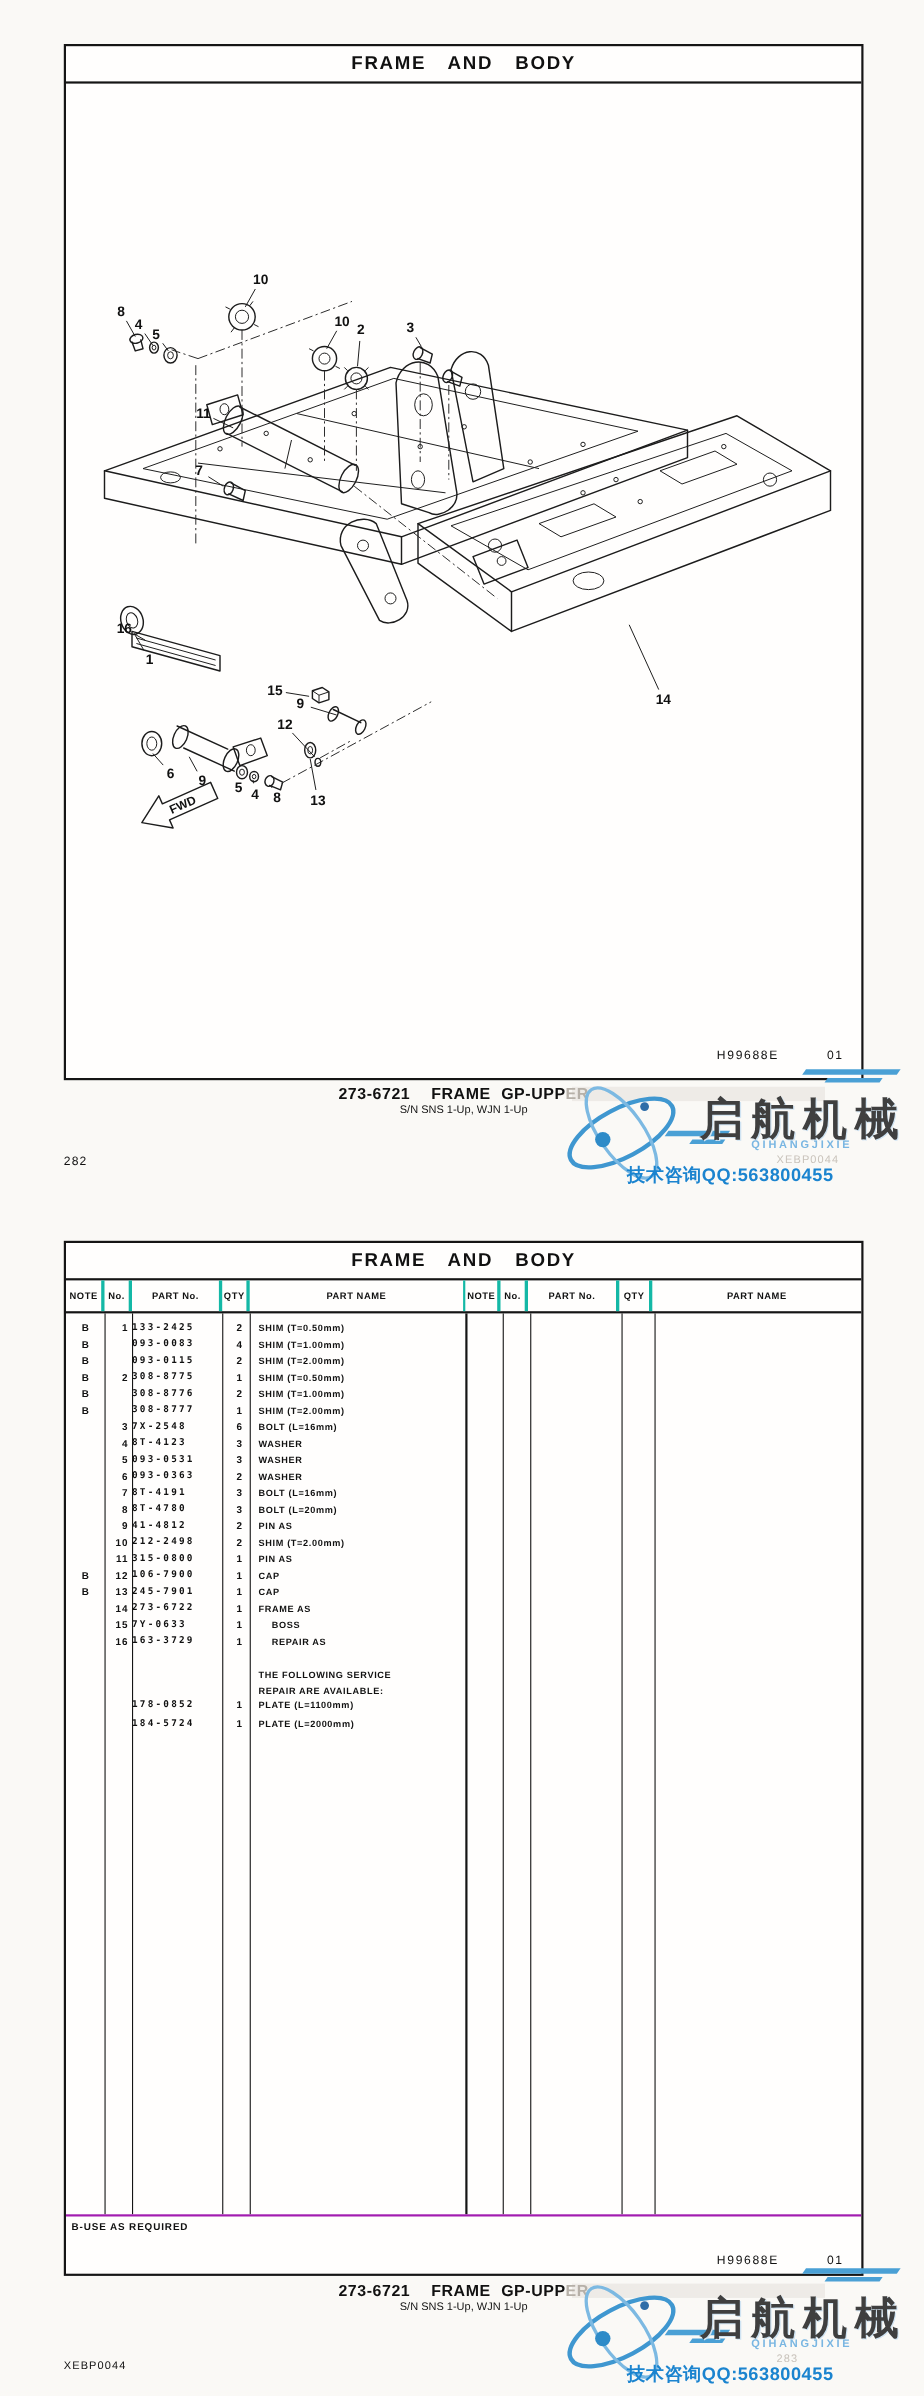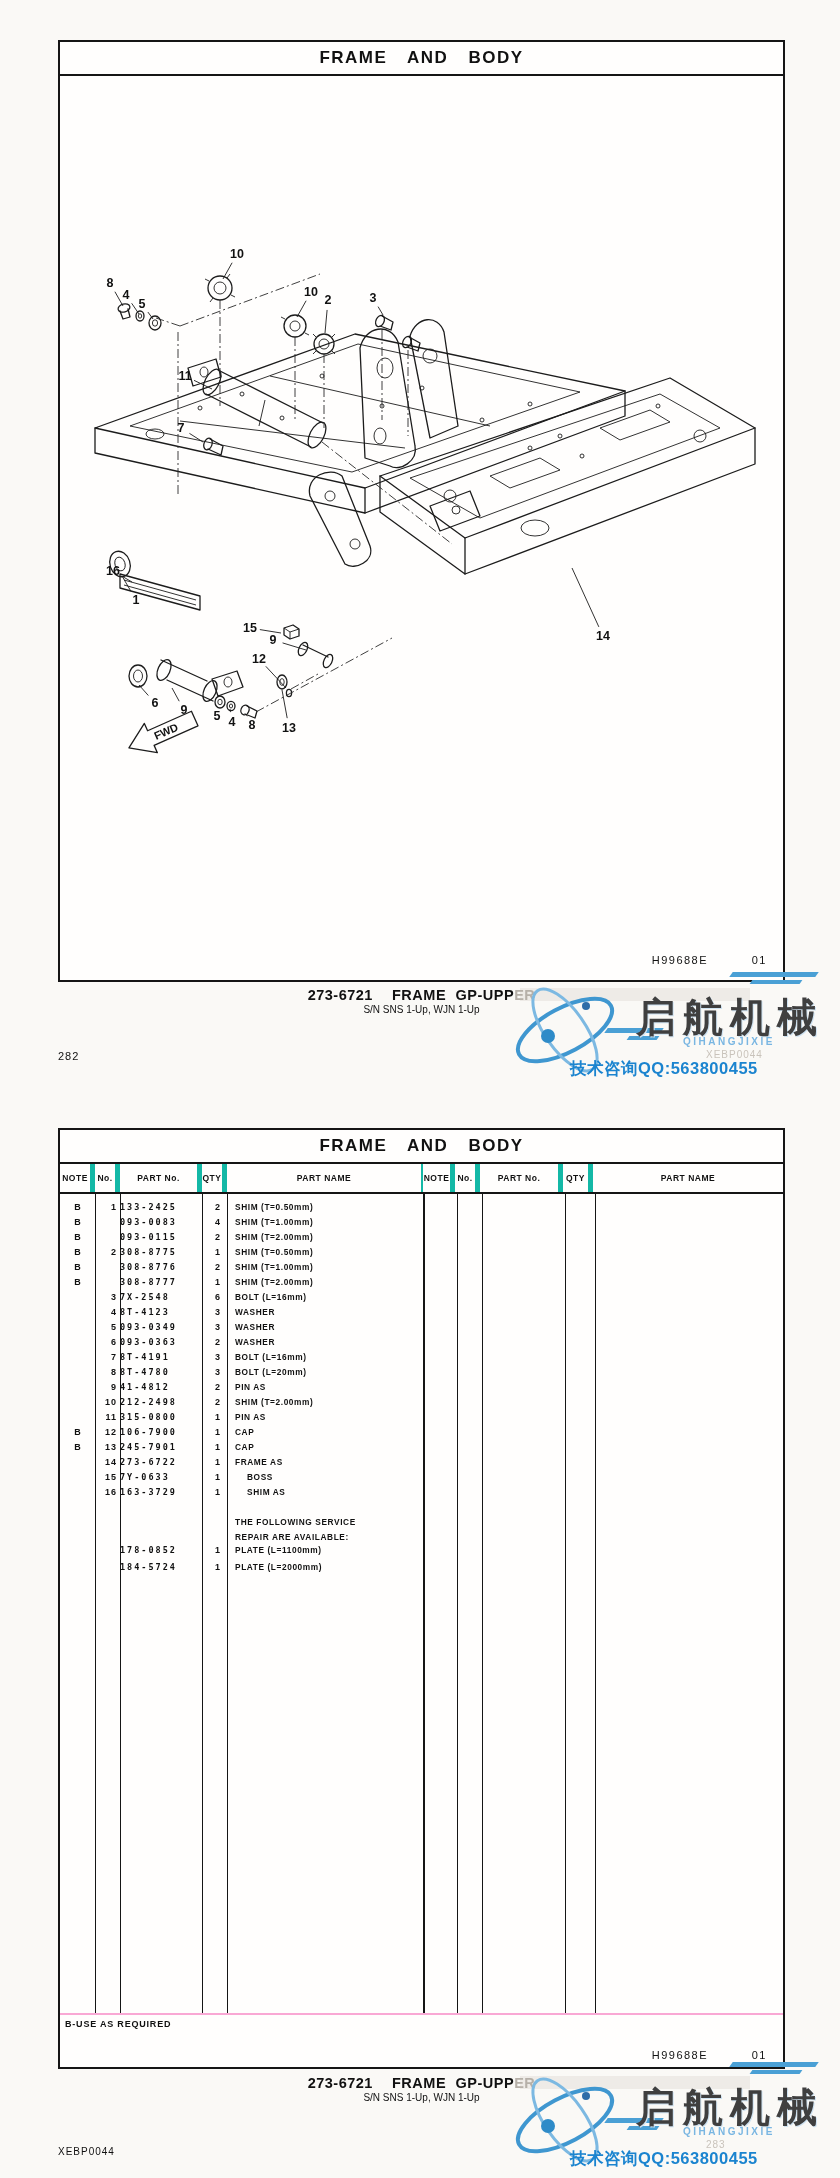--- a/index.html
+++ b/index.html
@@ -28,34 +28,34 @@
   #caption1{top:986px;} #caption2{top:2074px;}
   .cap-main{font-size:14.5px;font-weight:700;letter-spacing:.5px;word-spacing:5px;}
   .cap-faded{color:#b6b0a8;}
   .cap-sub{font-size:10px;font-weight:400;}
   .cap-strip{position:absolute;width:230px;height:13px;background:#e3e0da;opacity:.55;z-index:-1;}
   .pageno{position:absolute;font-size:11px;letter-spacing:1px;}
   #pageno1{left:58px;top:1050px;}
   #code2{left:58px;top:2146px;font-size:10px;}
   
   .thead{display:flex;height:28px;border-bottom:2px solid #151515;flex:none;}
-  .th{display:flex;align-items:center;justify-content:center;font-size:8.5px;font-weight:700;letter-spacing:.5px;border-right:5px solid #14b8a6;box-sizing:border-box;}
+  .th{display:flex;align-items:center;justify-content:center;font-size:8.5px;font-weight:700;letter-spacing:.5px;border-right:3px solid #14b8a6;box-sizing:border-box;}
   .th:last-child{border-right:none;}
   .tbody{position:relative;flex:1;}
   .vline{position:absolute;top:0;bottom:0;width:1px;background:#151515;}
   .vsep{width:2px;}
   .trow{position:absolute;left:0;width:364px;height:15px;line-height:15px;font-size:9px;}
   .cl{position:absolute;top:0;height:15px;white-space:pre;font-weight:600;}
   .cl-note{left:0;width:35px;text-align:center;}
   .cl-no{left:35px;width:22px;text-align:right;letter-spacing:1px;}
   .cl-part{left:60px;width:82px;text-align:left;letter-spacing:2px;font-family:"DejaVu Sans Mono",monospace;font-size:8.5px;}
   .cl-qty{left:142px;width:19px;text-align:right;letter-spacing:1px;}
   .cl-name{left:167px;width:189px;text-align:left;padding-left:8px;letter-spacing:.6px;font-size:8.3px;}
   .cl-name.ind{padding-left:20px;}
-  .tnote{border-top:2px solid #f9a8d4;height:52px;position:relative;flex:none;font-size:9px;}
+  .tnote{border-top:2px solid #a21caf;height:52px;position:relative;flex:none;font-size:9px;}
   .tnote-text{position:absolute;left:5px;top:4px;letter-spacing:.8px;font-weight:600;}
   .tnote-ref{position:absolute;right:16px;bottom:6px;font-size:11px;letter-spacing:1.5px;word-spacing:10px;}
   
   .wm{position:absolute;width:345px;height:118px;pointer-events:none;z-index:5;}
   #wm1{left:478px;top:970px;} #wm2{left:478px;top:2060px;}
   .wm-logo{position:absolute;left:22px;top:6px;width:130px;height:108px;}
   .wm-brand{position:absolute;left:158px;top:20px;font-size:40px;font-weight:700;color:#3f3f3f;letter-spacing:7px;white-space:nowrap;text-shadow:1px 1px 0 #cfe3f2;}
   .wm-latin{position:absolute;left:205px;top:66px;font-size:10px;font-weight:700;color:#79b6e2;letter-spacing:2.5px;}
   .wm-faint{position:absolute;left:228px;top:79px;font-size:10px;color:#c9c3bb;letter-spacing:1px;}
   .wm-contact{position:absolute;left:92px;top:88px;font-size:16.5px;font-weight:700;color:#1b84cf;letter-spacing:.5px;white-space:nowrap;}
@@ -368,21 +368,21 @@
         <div class="trow" style="top: 111px;">
           <span class="cl cl-note"></span>
           <span class="cl cl-no">4</span>
           <span class="cl cl-part">8T-4123</span>
           <span class="cl cl-qty">3</span>
           <span class="cl cl-name">WASHER</span>
         </div>
         <div class="trow" style="top: 126px;">
           <span class="cl cl-note"></span>
           <span class="cl cl-no">5</span>
-          <span class="cl cl-part">093-0349</span>
+          <span class="cl cl-part">093-0531</span>
           <span class="cl cl-qty">3</span>
           <span class="cl cl-name">WASHER</span>
         </div>
         <div class="trow" style="top: 141px;">
           <span class="cl cl-note"></span>
           <span class="cl cl-no">6</span>
           <span class="cl cl-part">093-0363</span>
           <span class="cl cl-qty">2</span>
           <span class="cl cl-name">WASHER</span>
         </div>
@@ -447,21 +447,21 @@
           <span class="cl cl-no">15</span>
           <span class="cl cl-part">7Y-0633</span>
           <span class="cl cl-qty">1</span>
           <span class="cl cl-name ind">BOSS</span>
         </div>
         <div class="trow" style="top: 291px;">
           <span class="cl cl-note"></span>
           <span class="cl cl-no">16</span>
           <span class="cl cl-part">163-3729</span>
           <span class="cl cl-qty">1</span>
-          <span class="cl cl-name ind">SHIM AS</span>
+          <span class="cl cl-name ind">REPAIR AS</span>
         </div>
         <div class="trow" style="top: 306px;">
           <span class="cl cl-note"></span>
           <span class="cl cl-no"></span>
           <span class="cl cl-part"></span>
           <span class="cl cl-qty"></span>
           <span class="cl cl-name"></span>
         </div>
         <div class="trow" style="top: 321px;">
           <span class="cl cl-note"></span>

